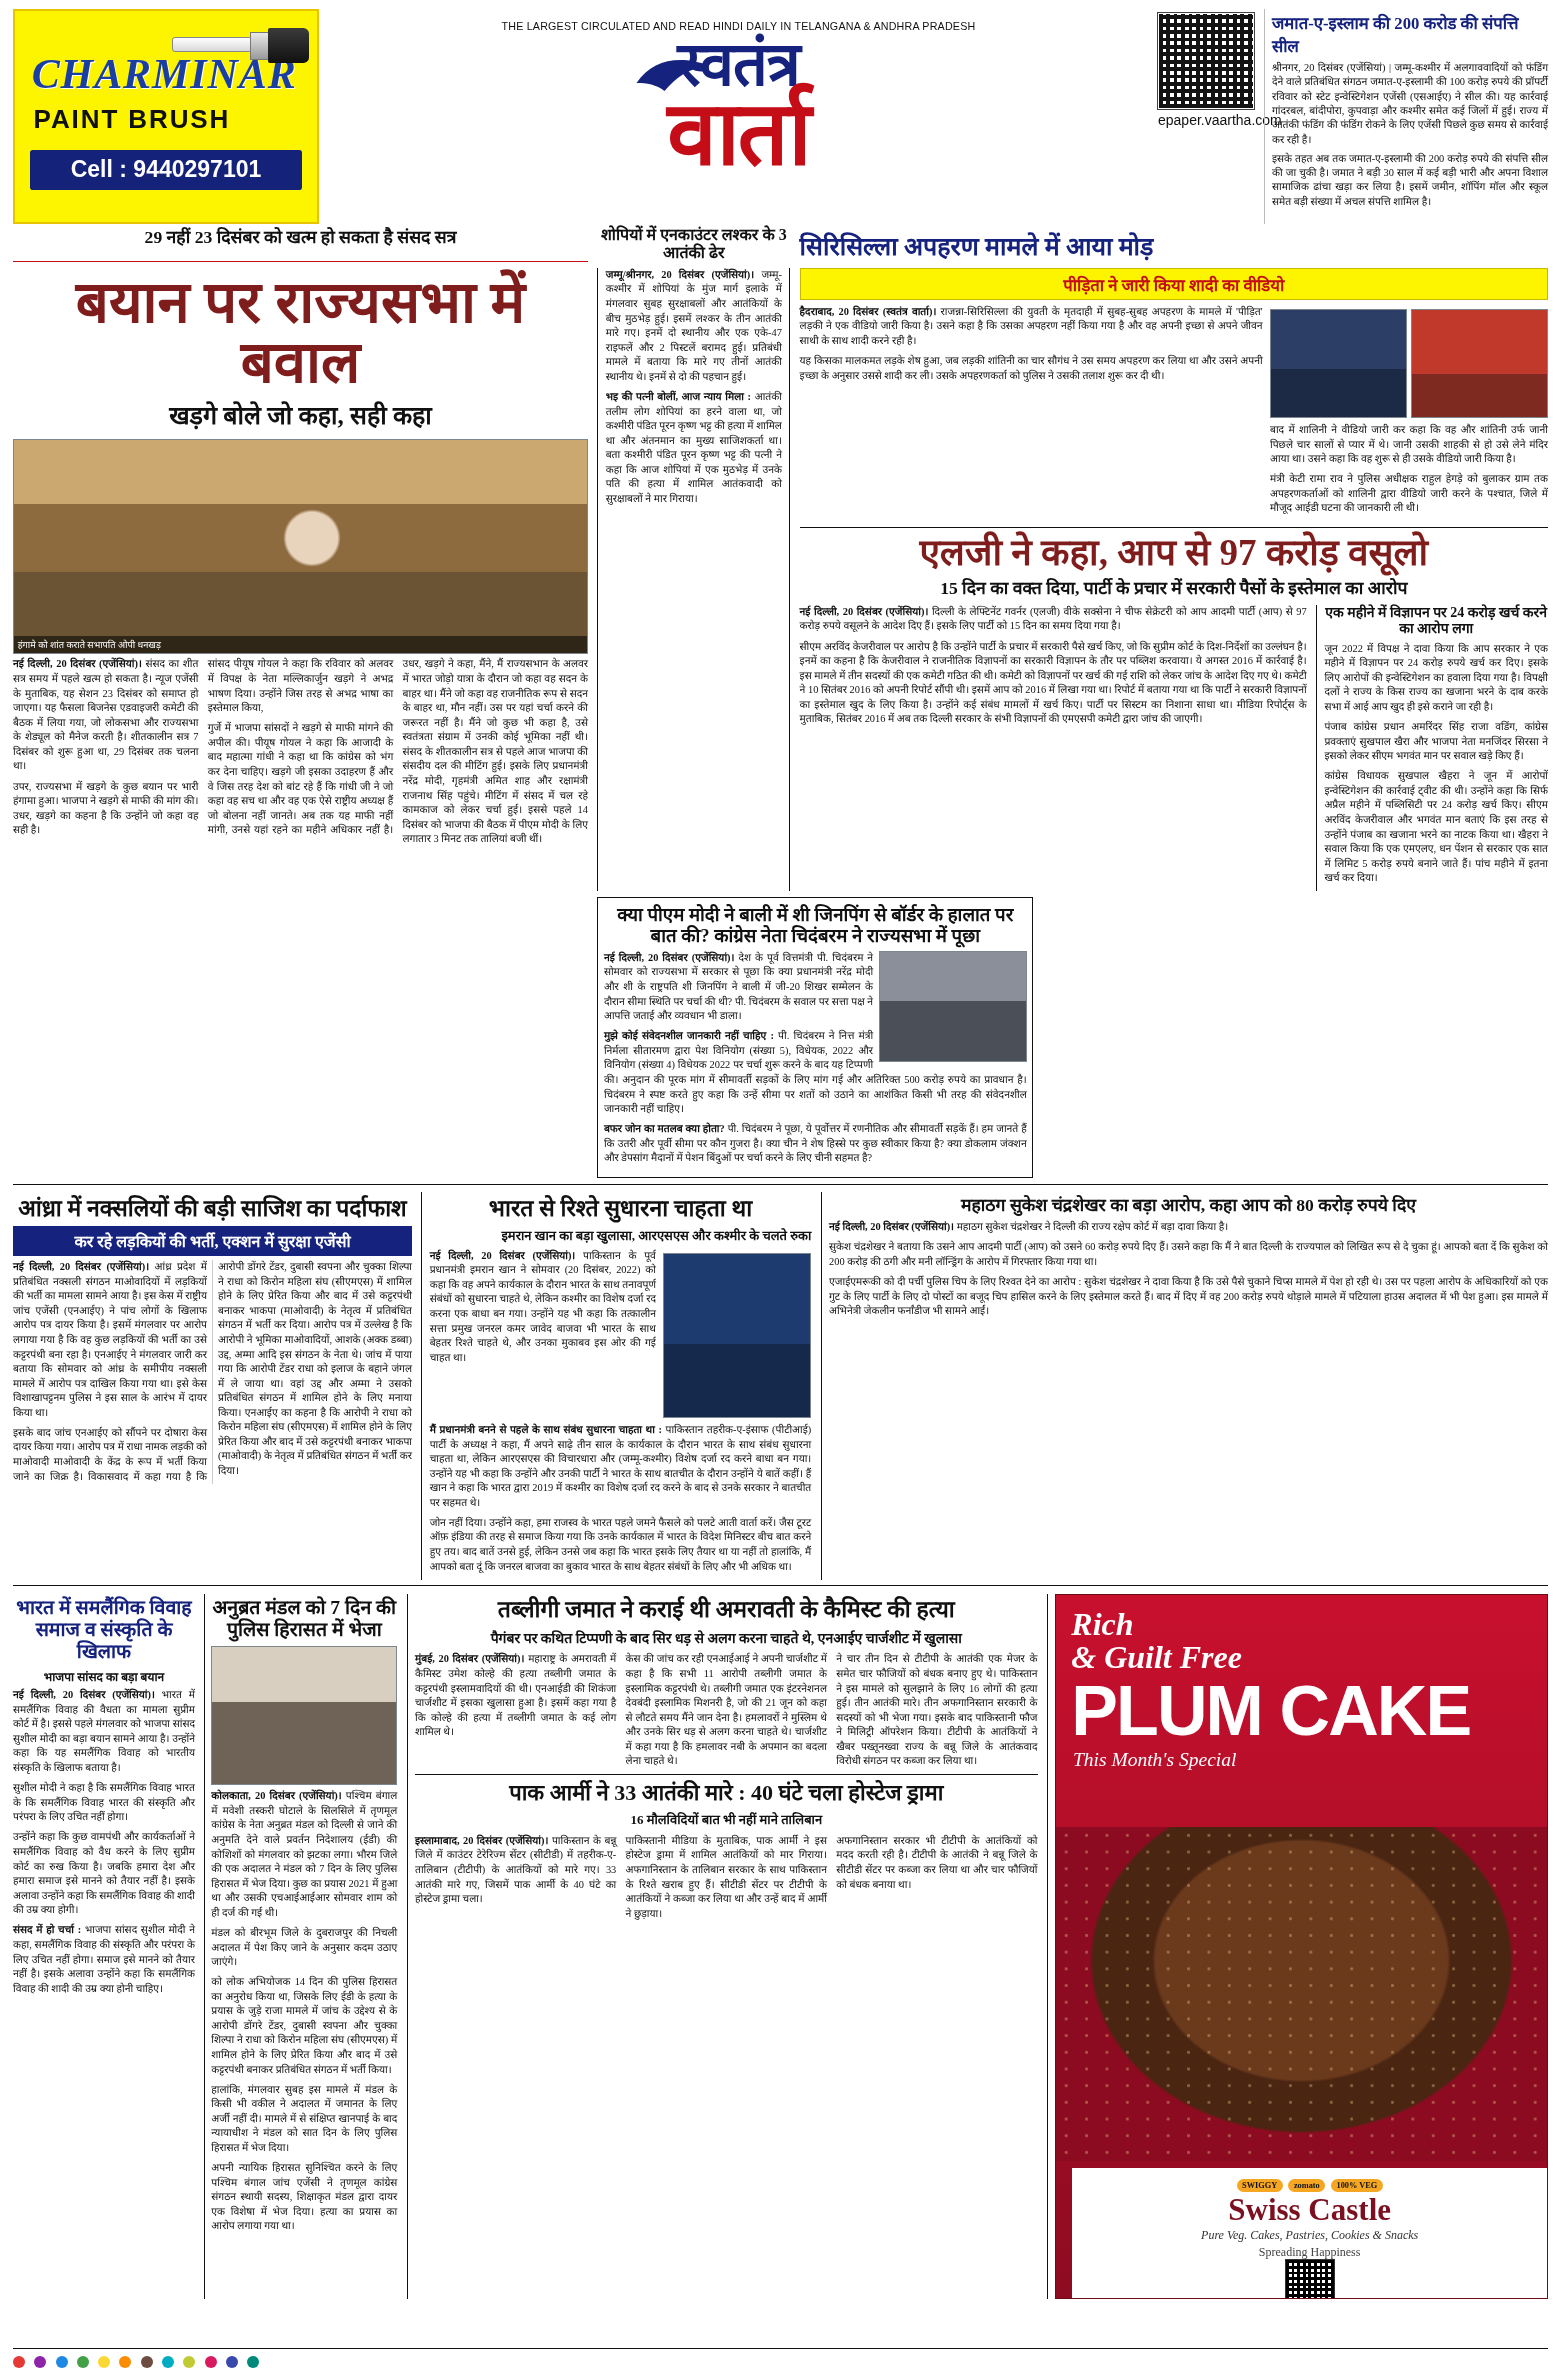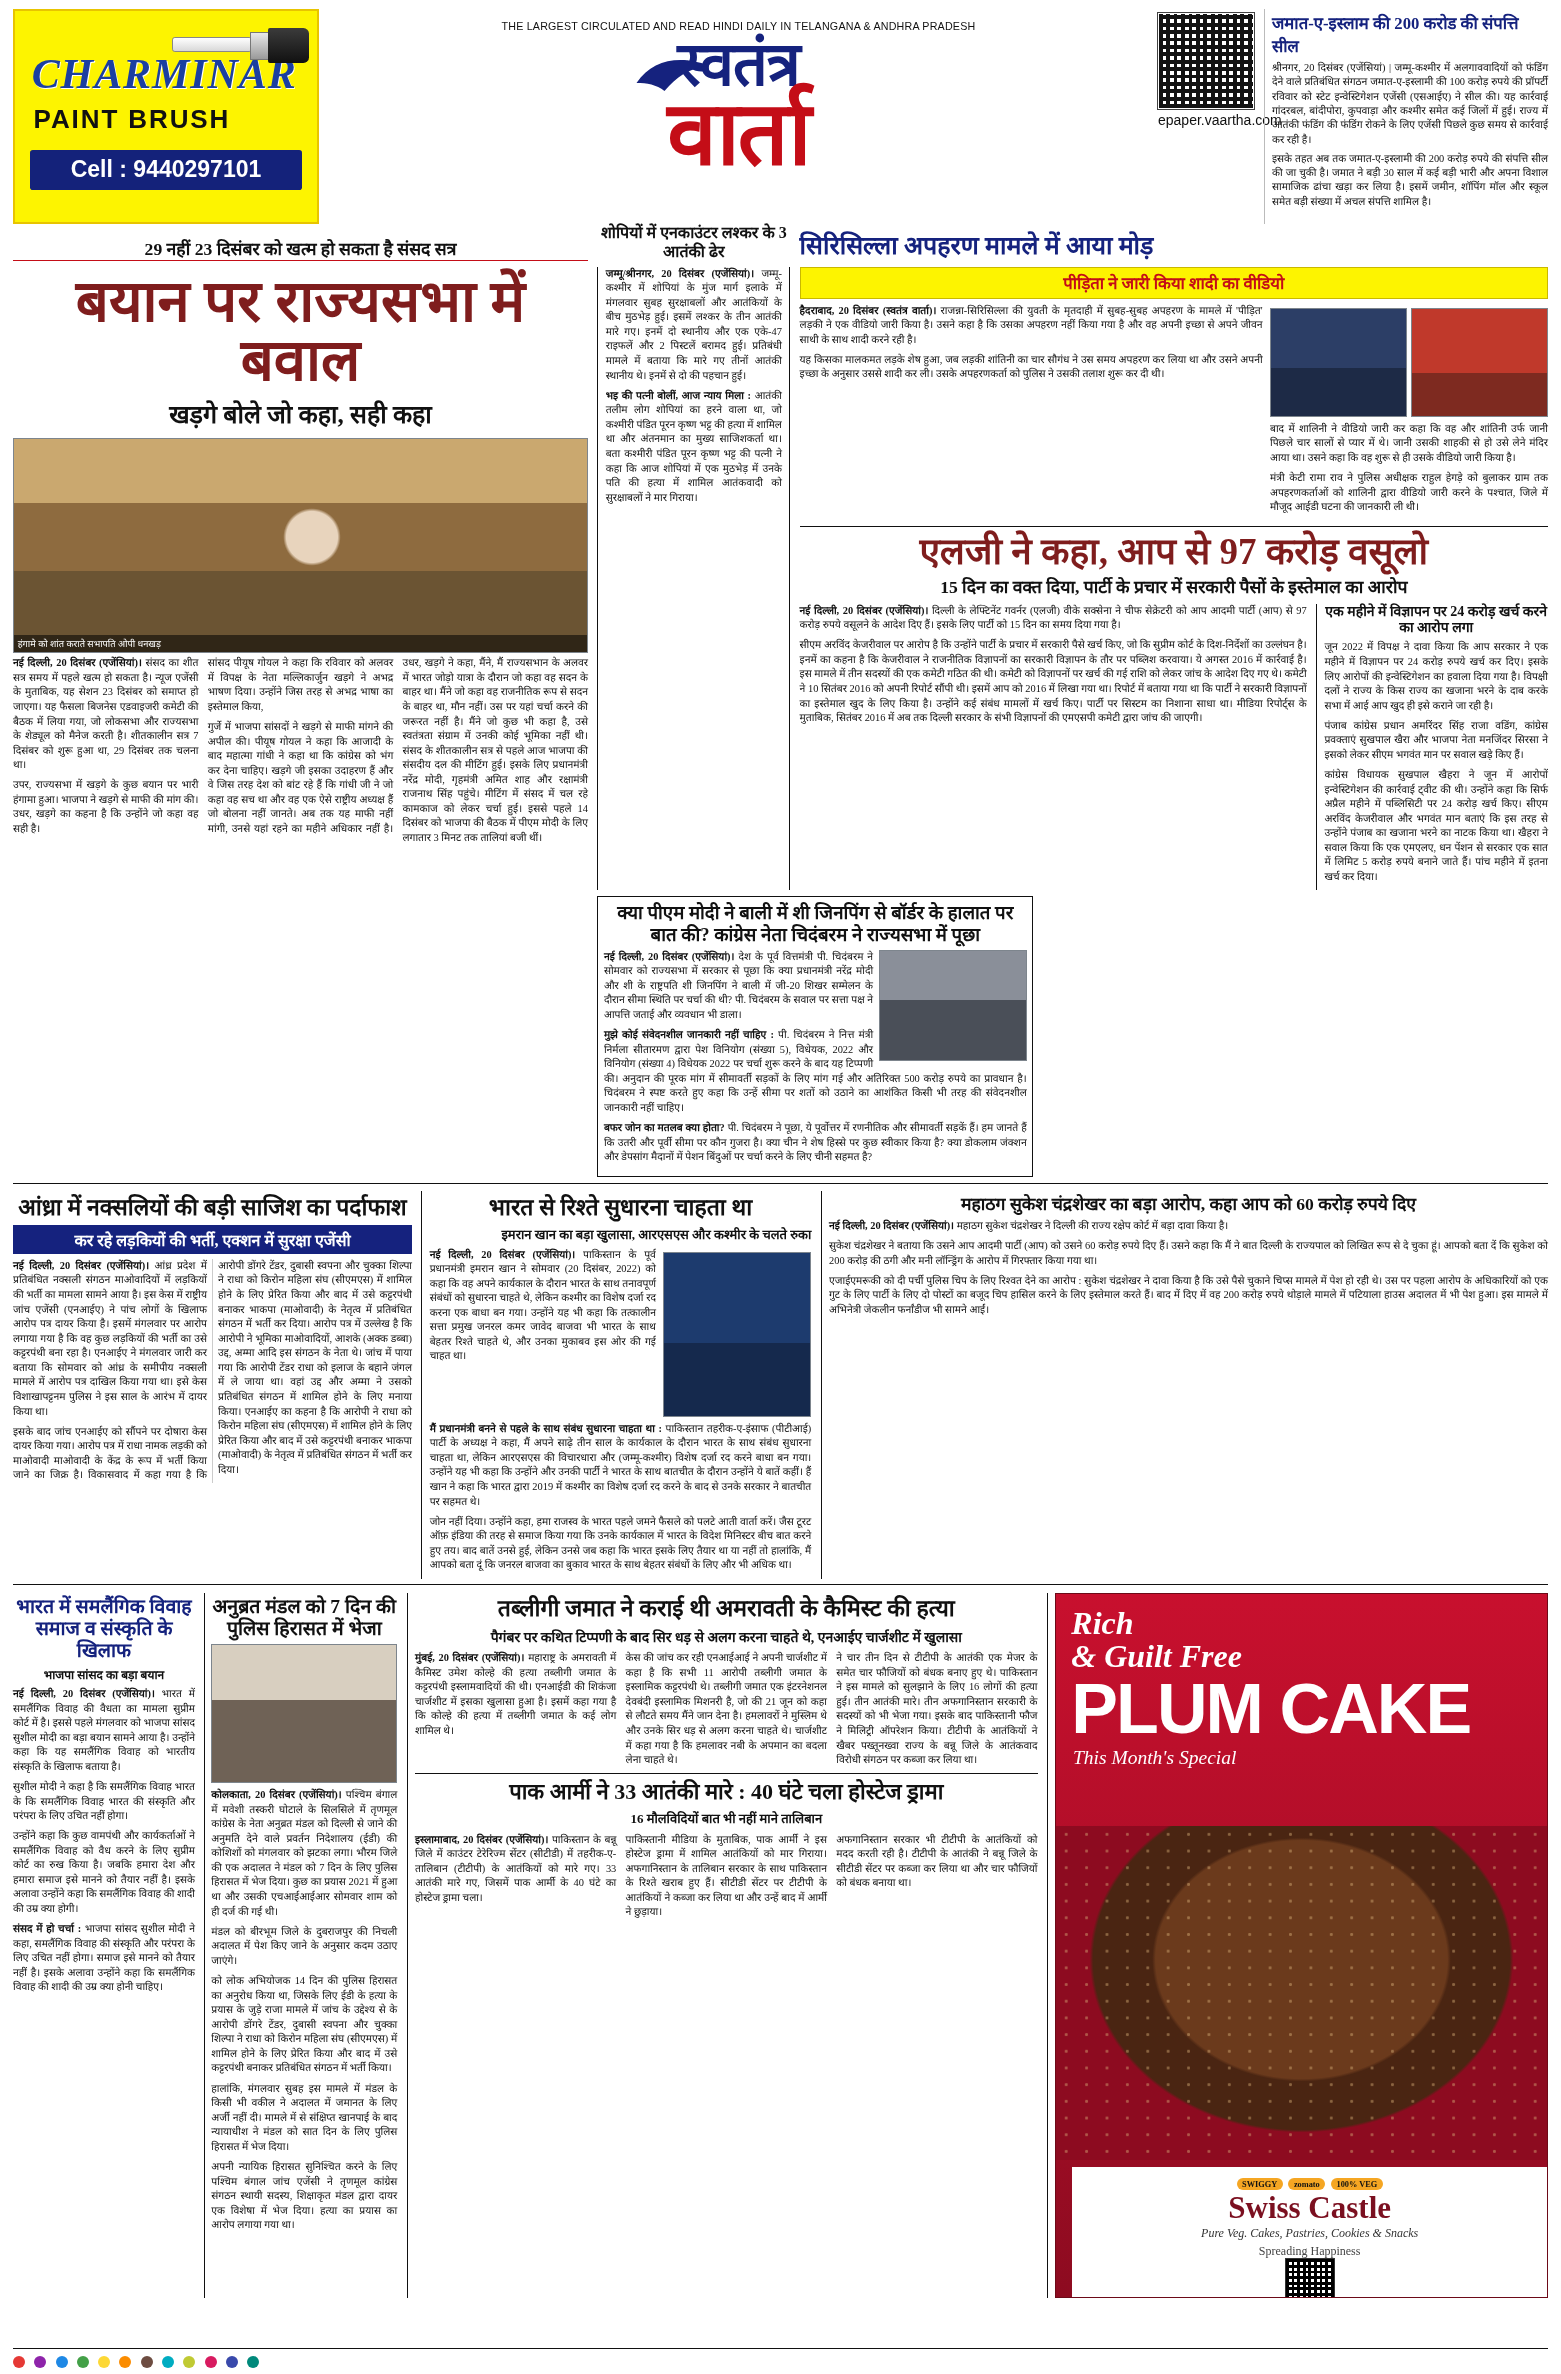--- a/index.html
+++ b/index.html
@@ -253,21 +253,21 @@
       <div class="top-news">
         <h3>जमात-ए-इस्लाम की 200 करोड की संपत्ति सील</h3>
         <p>श्रीनगर, 20 दिसंबर (एजेंसियां) | जम्मू-कश्मीर में अलगाववादियों को फंडिंग देने वाले प्रतिबंधित संगठन जमात-ए-इस्लामी की 100 करोड़ रुपये की प्रॉपर्टी रविवार को स्टेट इन्वेस्टिगेशन एजेंसी (एसआईए) ने सील की। यह कार्रवाई गांदरबल, बांदीपोरा, कुपवाड़ा और कश्मीर समेत कई जिलों में हुई। राज्य में आतंकी फंडिंग की फंडिंग रोकने के लिए एजेंसी पिछले कुछ समय से कार्रवाई कर रही है।</p>
         <p>इसके तहत अब तक जमात-ए-इस्लामी की 200 करोड़ रुपये की संपत्ति सील की जा चुकी है। जमात ने बड़ी 30 साल में कई बड़ी भारी और अपना विशाल सामाजिक ढांचा खड़ा कर लिया है। इसमें जमीन, शॉपिंग मॉल और स्कूल समेत बड़ी संख्या में अचल संपत्ति शामिल है।</p>
       </div>
     </div>
   </div>
 
 
   <div style="display:flex; gap:9.3px; align-items:flex-end;">
-    <div style="width:575px; text-align:center; font-weight:bold; font-size:17.6px; border-bottom:1.9px solid #c40d17; padding-bottom:0;">29 नहीं 23 दिसंबर को खत्म हो सकता है संसद सत्र</div>
+    <div style="width:575px; text-align:center; font-weight:bold; font-size:17.6px; border-bottom:1.9px solid #c40d17; padding-bottom:13px;">29 नहीं 23 दिसंबर को खत्म हो सकता है संसद सत्र</div>
     <div style="width:193px; text-align:center; font-weight:bold; font-size:16px; line-height:1.15;">शोपियों में एनकाउंटर लश्कर के 3 आतंकी ढेर</div>
     <div style="flex:1; text-align:left; font-weight:bold; font-size:25px; color:#15227e;">सिरिसिल्ला अपहरण मामले में आया मोड़</div>
   </div>
 
   <div class="row1">
 
     <div class="r1-left">
       <h1 class="head">बयान पर राज्यसभा में बवाल</h1>
       <h2 class="sub-head">खड़गे बोले जो कहा, सही कहा</h2>
       <div class="photo lead-photo">
@@ -367,21 +367,21 @@
         <div style="width:148px;">
           <div class="photo photo-imran"></div>
         </div>
       </div>
       <p class="body"><b>मैं प्रधानमंत्री बनने से पहले के साथ संबंध सुधारना चाहता था :</b>
         <span>पाकिस्तान तहरीक-ए-इंसाफ (पीटीआई) पार्टी के अध्यक्ष ने कहा, मैं अपने साढ़े तीन साल के कार्यकाल के दौरान भारत के साथ संबंध सुधारना चाहता था, लेकिन आरएसएस की विचारधारा और (जम्मू-कश्मीर) विशेष दर्जा रद करने बाधा बन गया। उन्होंने यह भी कहा कि उन्होंने और उनकी पार्टी ने भारत के साथ बातचीत के दौरान उन्होंने ये बातें कहीं। हैं खान ने कहा कि भारत द्वारा 2019 में कश्मीर का विशेष दर्जा रद करने के बाद से उनके सरकार ने बातचीत पर सहमत थे।</span></p>
       <p class="body">जोन नहीं दिया। उन्होंने कहा, हमा राजस्व के भारत पहले जमने फैसले को पलटे आती वार्ता करें। जैस टूरट ऑफ़ इंडिया की तरह से समाज किया गया कि उनके कार्यकाल में भारत के विदेश मिनिस्टर बीच बात करने हुए तय। बाद बातें उनसे हुई, लेकिन उनसे जब कहा कि भारत इसके लिए तैयार था या नहीं तो हालांकि, मैं आपको बता दूं कि जनरल बाजवा का बुकाव भारत के साथ बेहतर संबंधों के लिए और भी अधिक था।</p>
     </div>
 
     <div class="r2-c">
-      <div class="colhead" style="font-size:17.6px; text-align:center;">महाठग सुकेश चंद्रशेखर का बड़ा आरोप, कहा आप को 60 करोड़ रुपये दिए</div>
+      <div class="colhead" style="font-size:17.6px; text-align:center;">महाठग सुकेश चंद्रशेखर का बड़ा आरोप, कहा आप को 80 करोड़ रुपये दिए</div>
       <p class="body"><b>नई दिल्ली, 20 दिसंबर (एजेंसियां)।</b>
         <span>महाठग सुकेश चंद्रशेखर ने दिल्ली की राज्य रक्षेप कोर्ट में बड़ा दावा किया है।</span></p>
       <p class="body">सुकेश चंद्रशेखर ने बताया कि उसने आप आदमी पार्टी (आप) को उसने 60 करोड़ रुपये दिए हैं। उसने कहा कि मैं ने बात दिल्ली के राज्यपाल को लिखित रूप से दे चुका हूं। आपको बता दें कि सुकेश को 200 करोड़ की ठगी और मनी लॉन्ड्रिंग के आरोप में गिरफ्तार किया गया था।</p>
       <p class="body">एजाईएमरूकी को दी पर्ची पुलिस चिप के लिए रिश्वत देने का आरोप : सुकेश चंद्रशेखर ने दावा किया है कि उसे पैसे चुकाने चिप्स मामले में पेश हो रही थे। उस पर पहला आरोप के अधिकारियों को एक गुट के लिए पार्टी के लिए दो पोस्टों का बजूद चिप हासिल करने के लिए इस्तेमाल करते हैं। बाद में दिए में वह 200 करोड़ रुपये थोड़ाले मामले में पटियाला हाउस अदालत में भी पेश हुआ। इस मामले में अभिनेत्री जेकलीन फर्नांडीज भी सामने आईं।</p>
     </div>
   </div>
 
   <div class="thick-rule"></div>
 
   <div class="row3">

